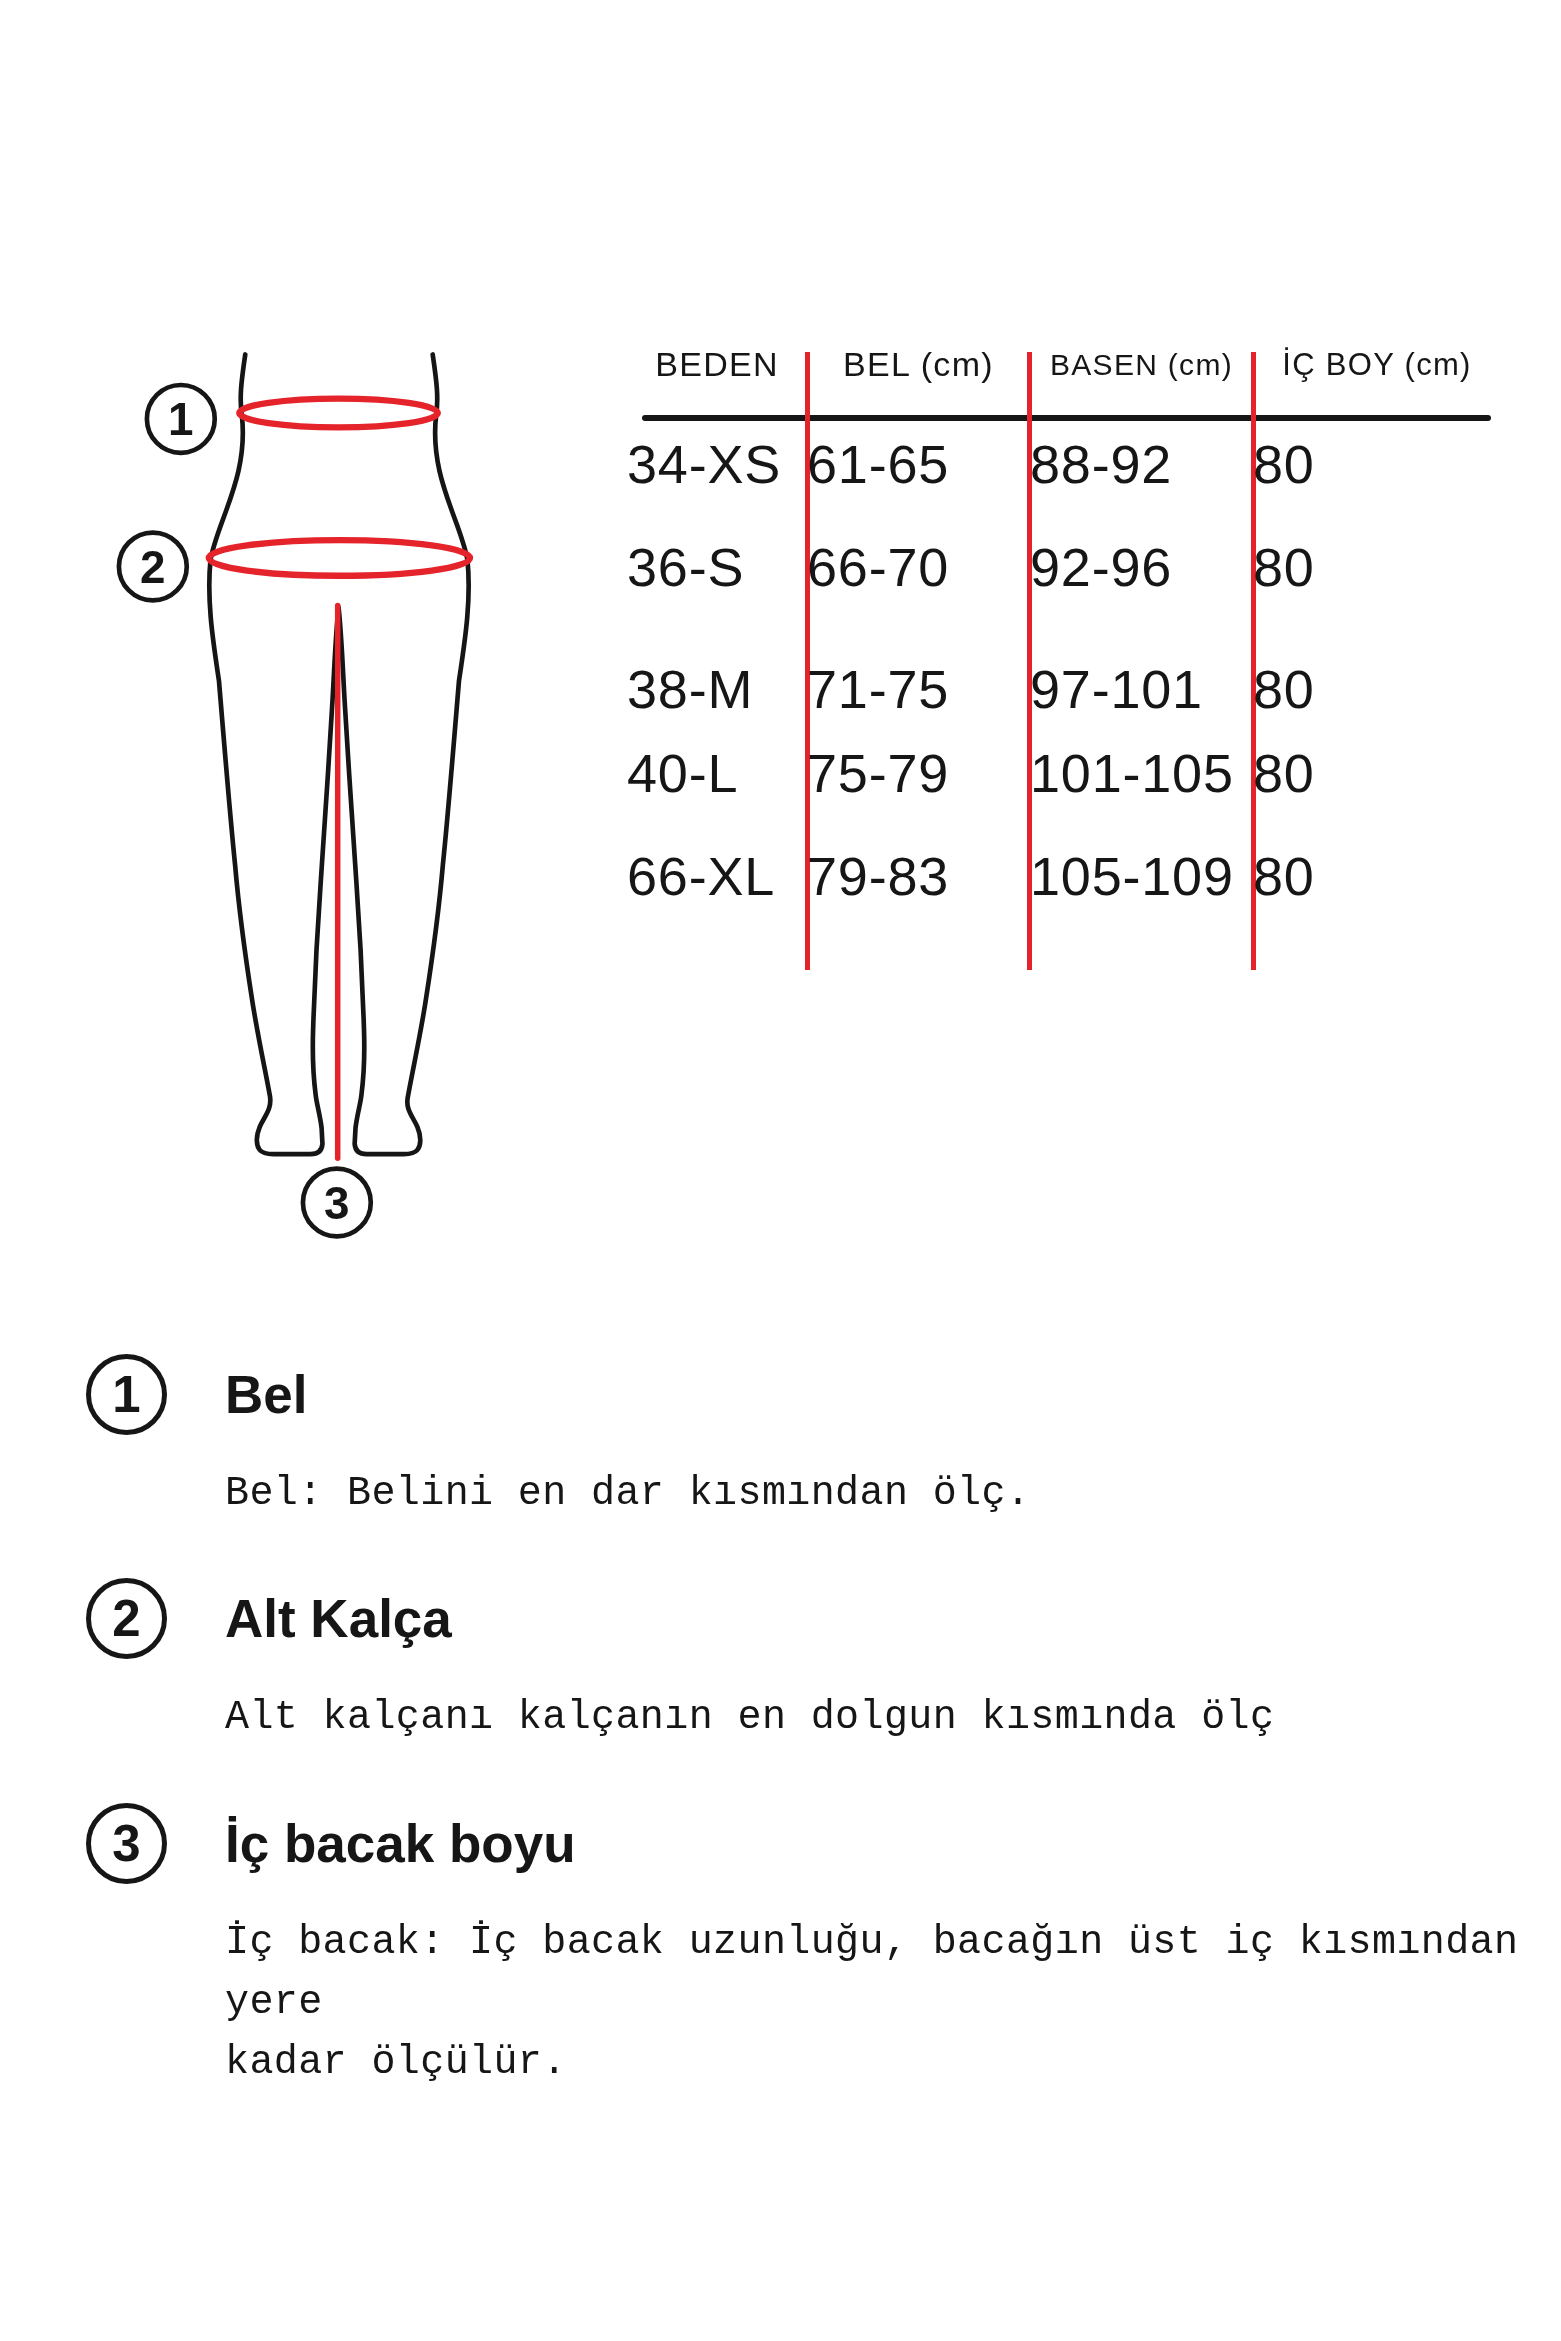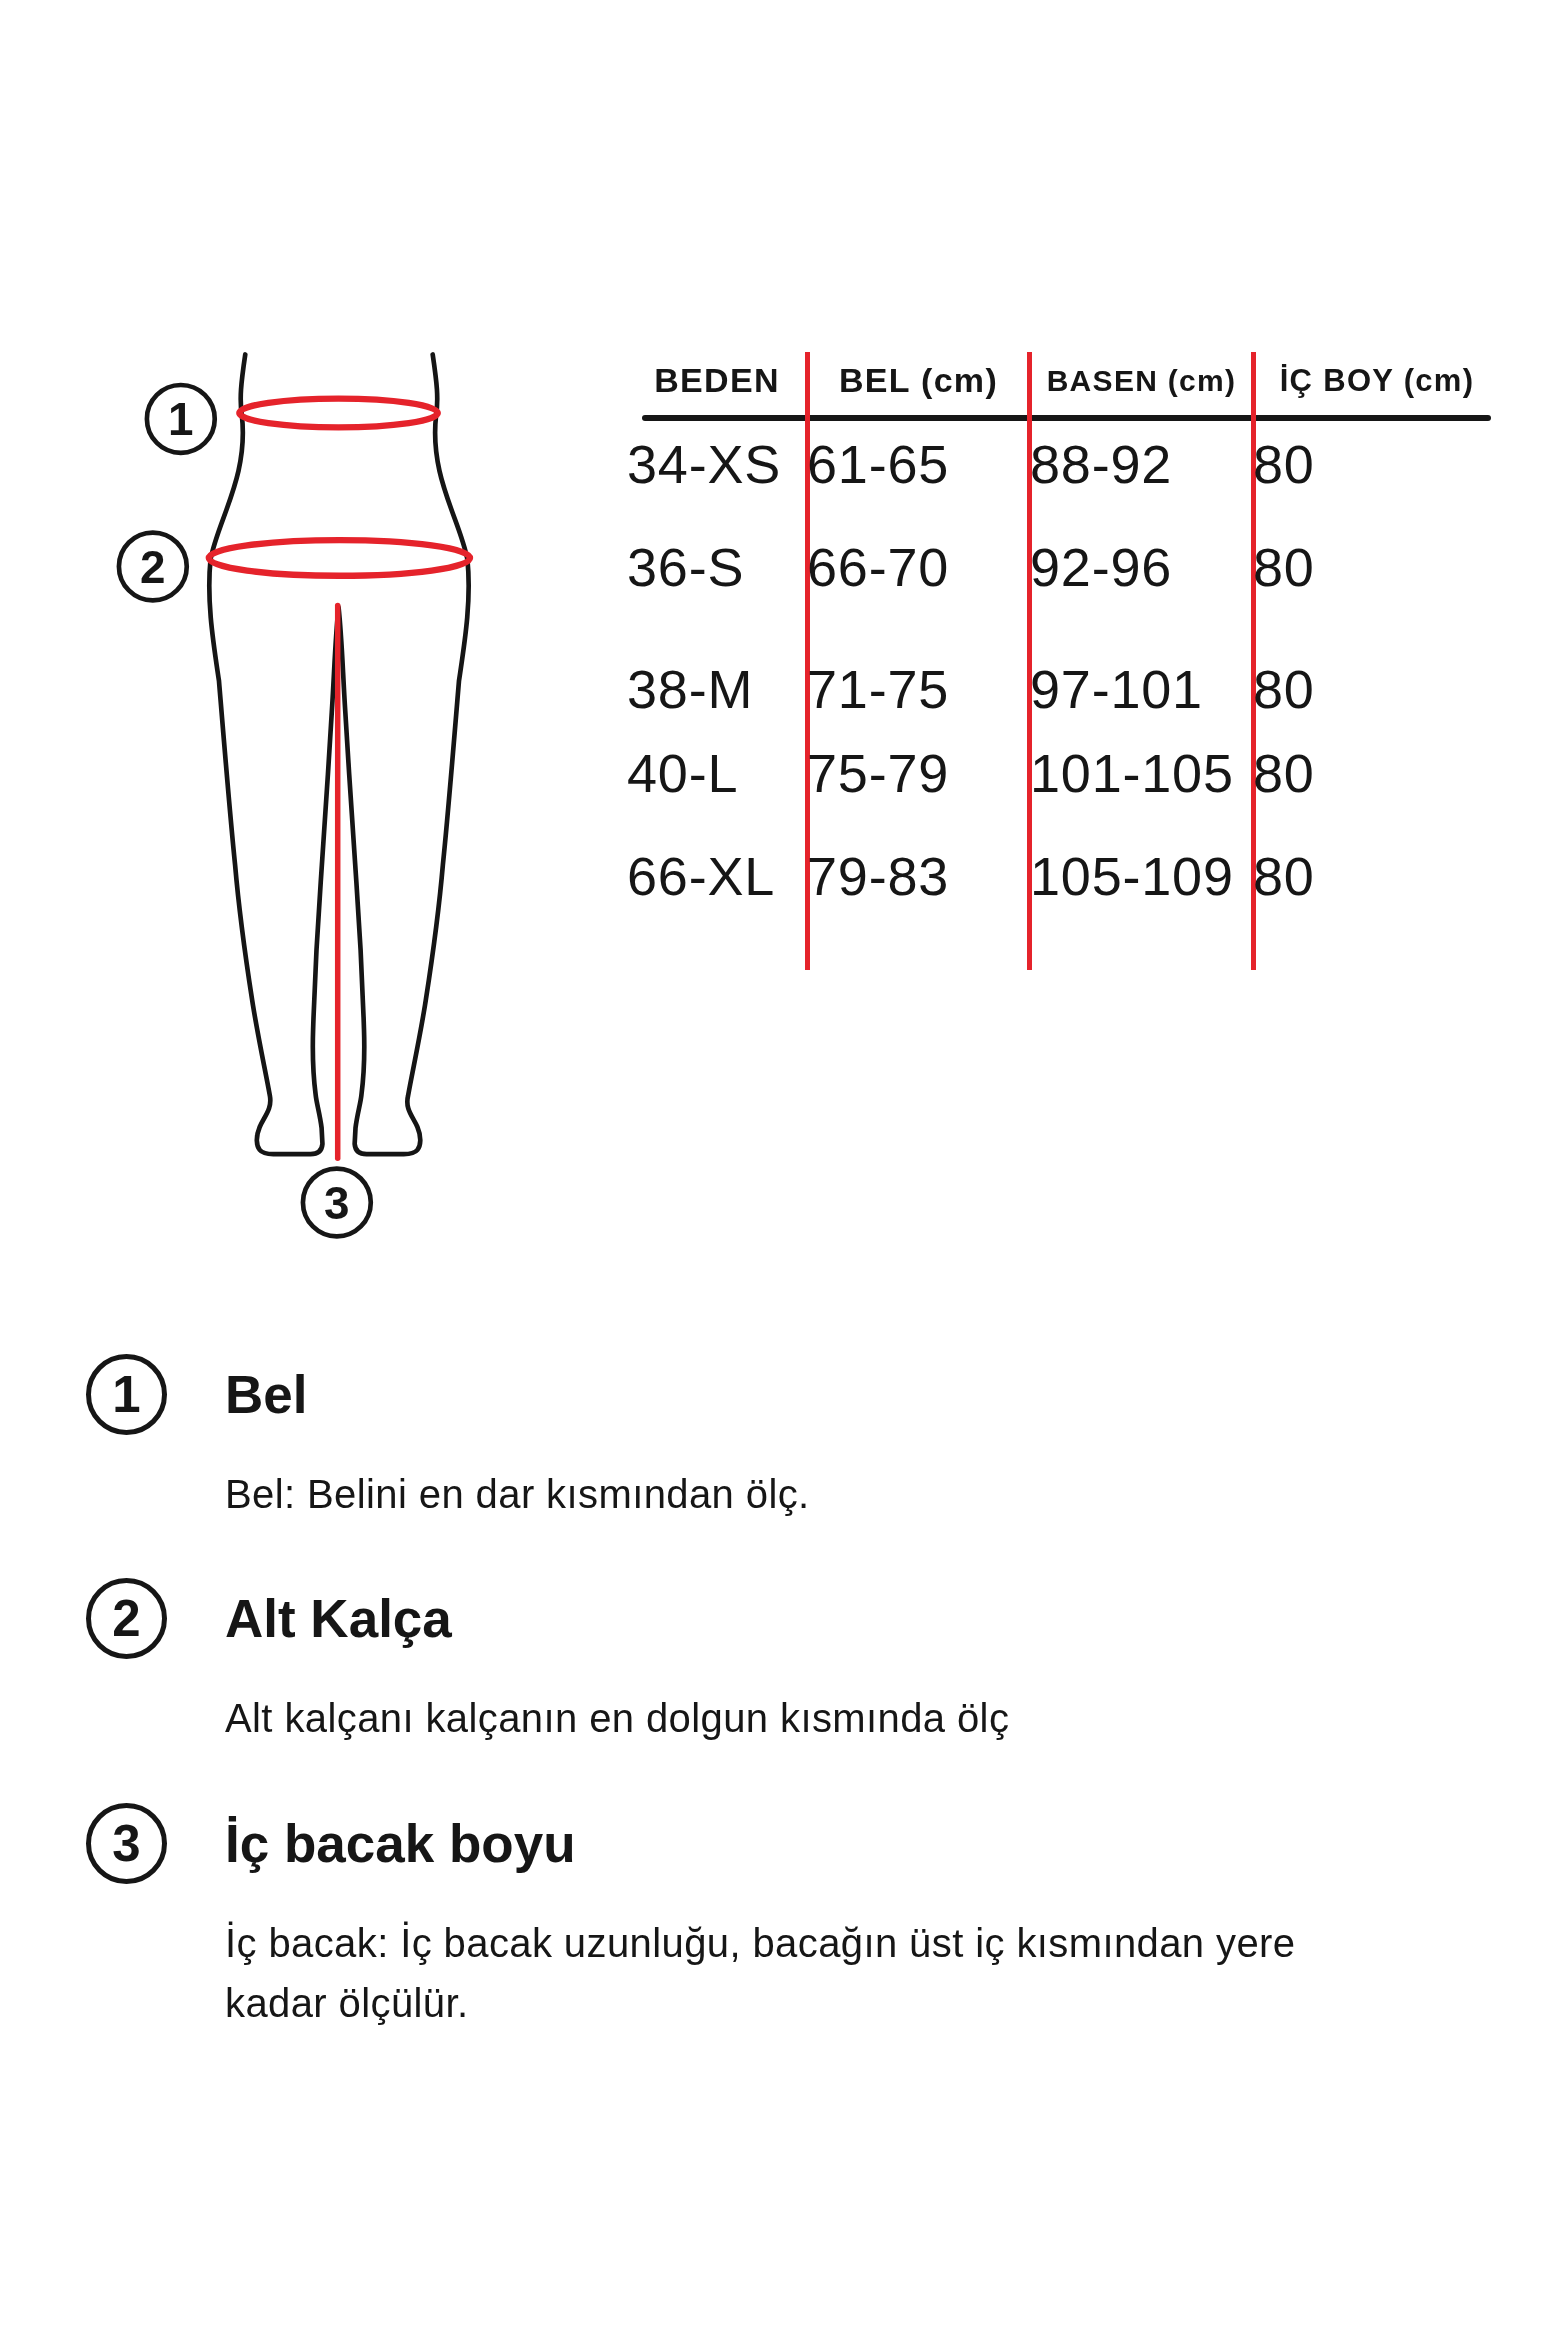--- a/index.html
+++ b/index.html
@@ -6,22 +6,22 @@
   #stage{
     position:relative;
     width:1561px;height:2342px;
     background:#ffffff;
     font-family:"Liberation Sans", sans-serif;
     color:#161616;
     overflow:hidden;
   }
   
   .hdr{
-    position:absolute;top:360px;height:41px;line-height:41px;
-    text-align:center;letter-spacing:1.3px;font-weight:700;white-space:nowrap;
+    position:absolute;top:344px;height:41px;line-height:41px;
+    text-align:center;letter-spacing:1.3px;font-weight:400;white-space:nowrap;
   }
   .f40{font-size:34px}.f37{font-size:31px}.f34{font-size:30px}
   .c1{left:627px;width:180px}
   .c2{left:807px;width:223px}
   .c3{left:1030px;width:223px}
   .c4{left:1253px;width:248px}
   .cell{
     position:absolute;height:75px;line-height:75px;font-size:54px;
     letter-spacing:0.8px;white-space:nowrap;
   }
@@ -45,21 +45,21 @@
     background:#ffffff;
   }
   .lc1{top:1354px}.lc2{top:1578px}.lc3{top:1803px}
   .leg-title{
     position:absolute;left:225px;height:70px;line-height:70px;
     font-size:53px;font-weight:700;white-space:nowrap;
   }
   .lt1{top:1360px}.lt2{top:1584px}.lt3{top:1809px}
   .leg-desc{
     position:absolute;left:225px;font-size:40px;line-height:60px;
-    letter-spacing:0.4px;white-space:pre-line;
+    letter-spacing:0.4px;white-space:pre-line;font-family:Liberation Mono, monospace;
   }
   .ld1{top:1464px}.ld2{top:1688px}.ld3{top:1913px}
 </style>
 </head>
 <body>
 
 <div id="stage">
 
   <svg id="figure-svg" width="594" height="1272" viewBox="0 0 700 1500" aria-hidden="true">
 

